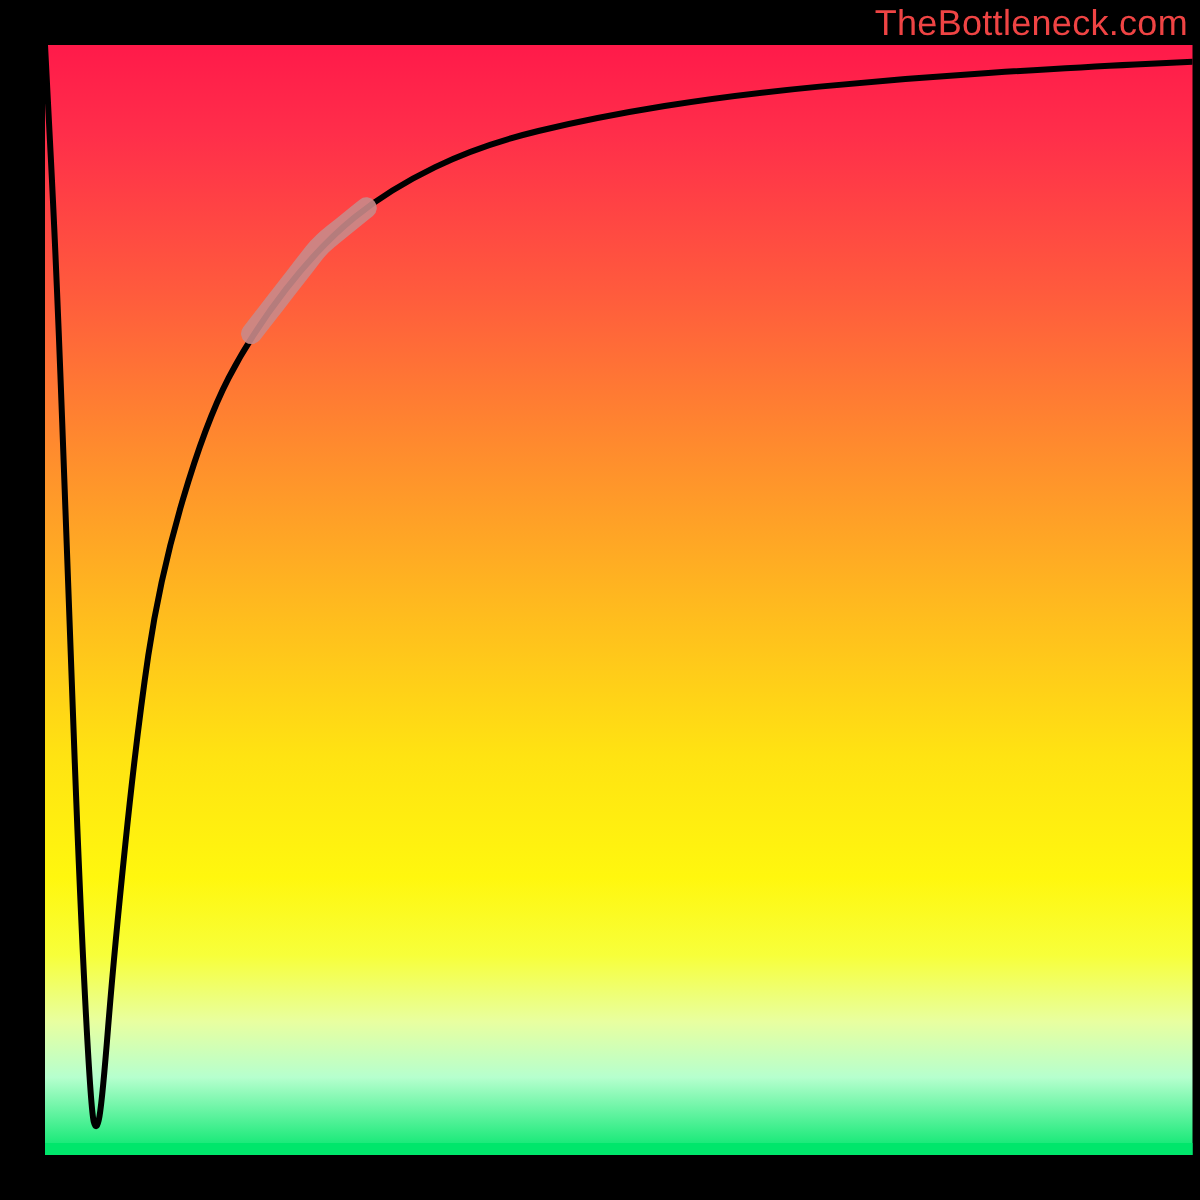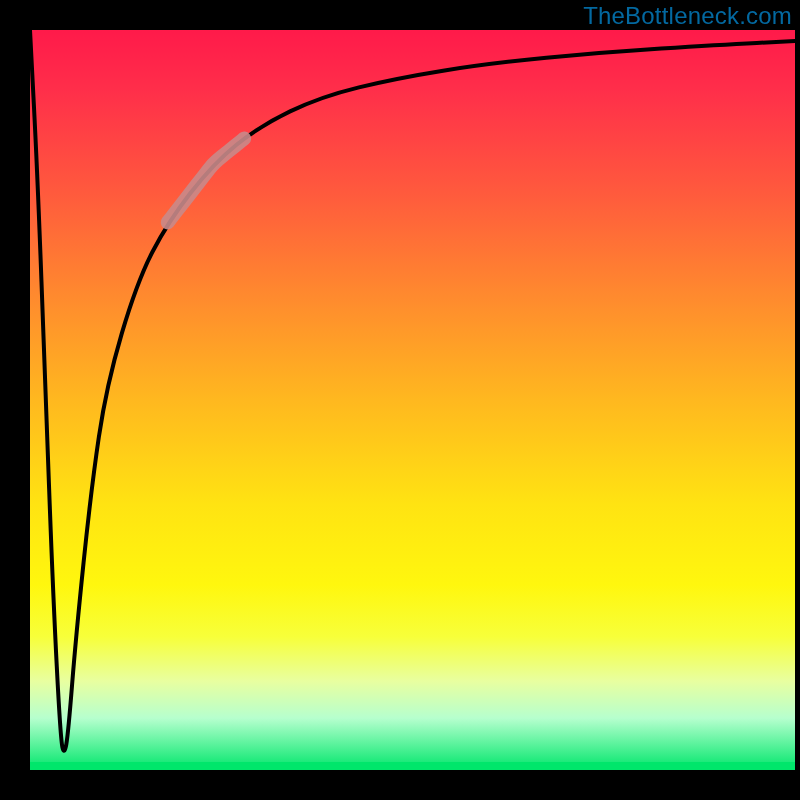--- a/index.html
+++ b/index.html
@@ -15,21 +15,21 @@
     position: relative;
     width: 800px;
     height: 800px;
     background: #000000;
     box-sizing: border-box;
   }
   .watermark {
     position: absolute;
     top: 2px;
     right: 8px;
-    color: #0369a1;
+    color: #ef4444;
     font-size: 24px;
     font-weight: 400;
     letter-spacing: 0.2px;
     z-index: 5;
     user-select: none;
   }
   .plot-area {
     position: absolute;
     left: 30px;
     top: 30px;

